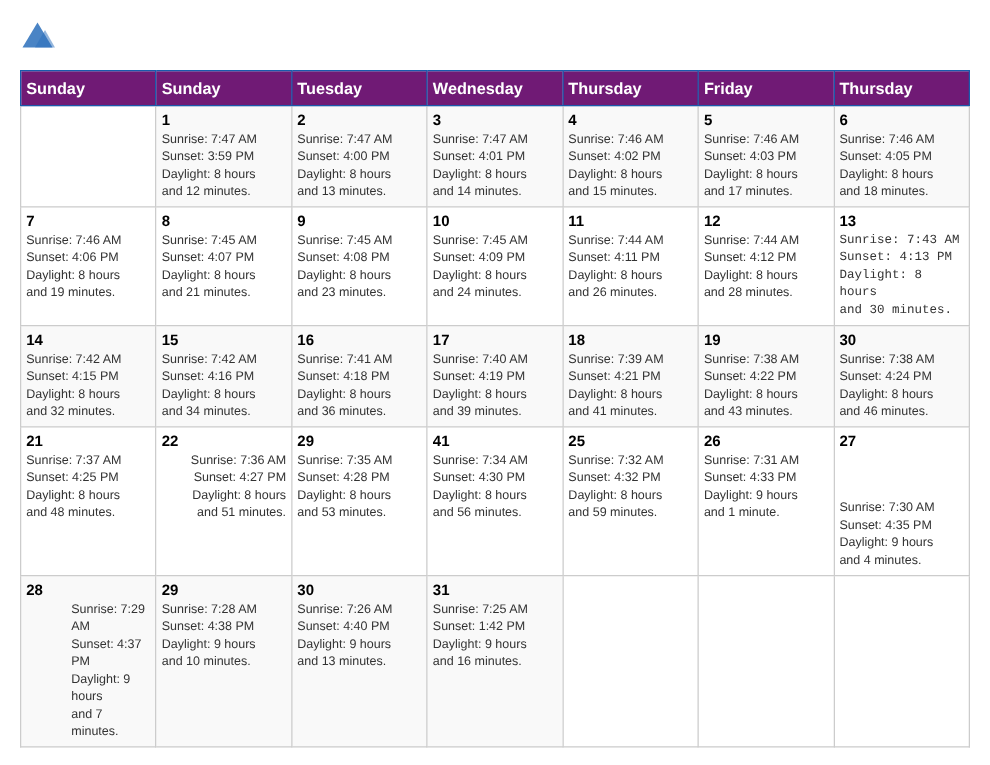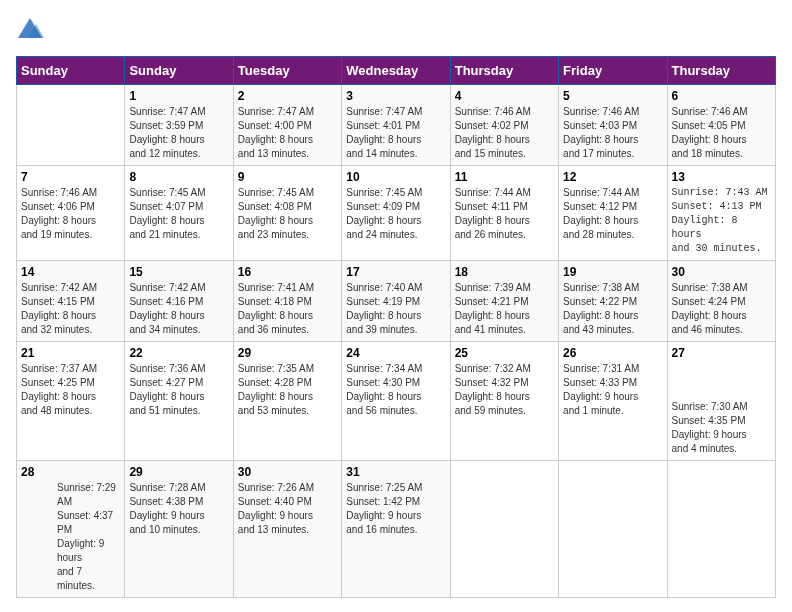--- a/index.html
+++ b/index.html
@@ -261,34 +261,34 @@
       <tr>
         <td>
           <span class="day-number">21</span>
           <div class="day-info" style="white-space: pre-line;">Sunrise: 7:37 AM
 Sunset: 4:25 PM
 Daylight: 8 hours
 and 48 minutes.</div>
         </td>
         <td>
           <span class="day-number">22</span>
-          <div class="day-info" style="white-space: pre-line;">Sunrise: 7:36 AM
+          <div class="day-info" style="white-space: pre-line; text-align: right;">Sunrise: 7:36 AM
 Sunset: 4:27 PM
 Daylight: 8 hours
 and 51 minutes.</div>
         </td>
         <td>
           <span class="day-number">29</span>
           <div class="day-info" style="white-space: pre-line;">Sunrise: 7:35 AM
 Sunset: 4:28 PM
 Daylight: 8 hours
 and 53 minutes.</div>
         </td>
         <td>
-          <span class="day-number">24</span>
+          <span class="day-number">41</span>
           <div class="day-info" style="white-space: pre-line;">Sunrise: 7:34 AM
 Sunset: 4:30 PM
 Daylight: 8 hours
 and 56 minutes.</div>
         </td>
         <td>
           <span class="day-number">25</span>
           <div class="day-info" style="white-space: pre-line;">Sunrise: 7:32 AM
 Sunset: 4:32 PM
 Daylight: 8 hours

